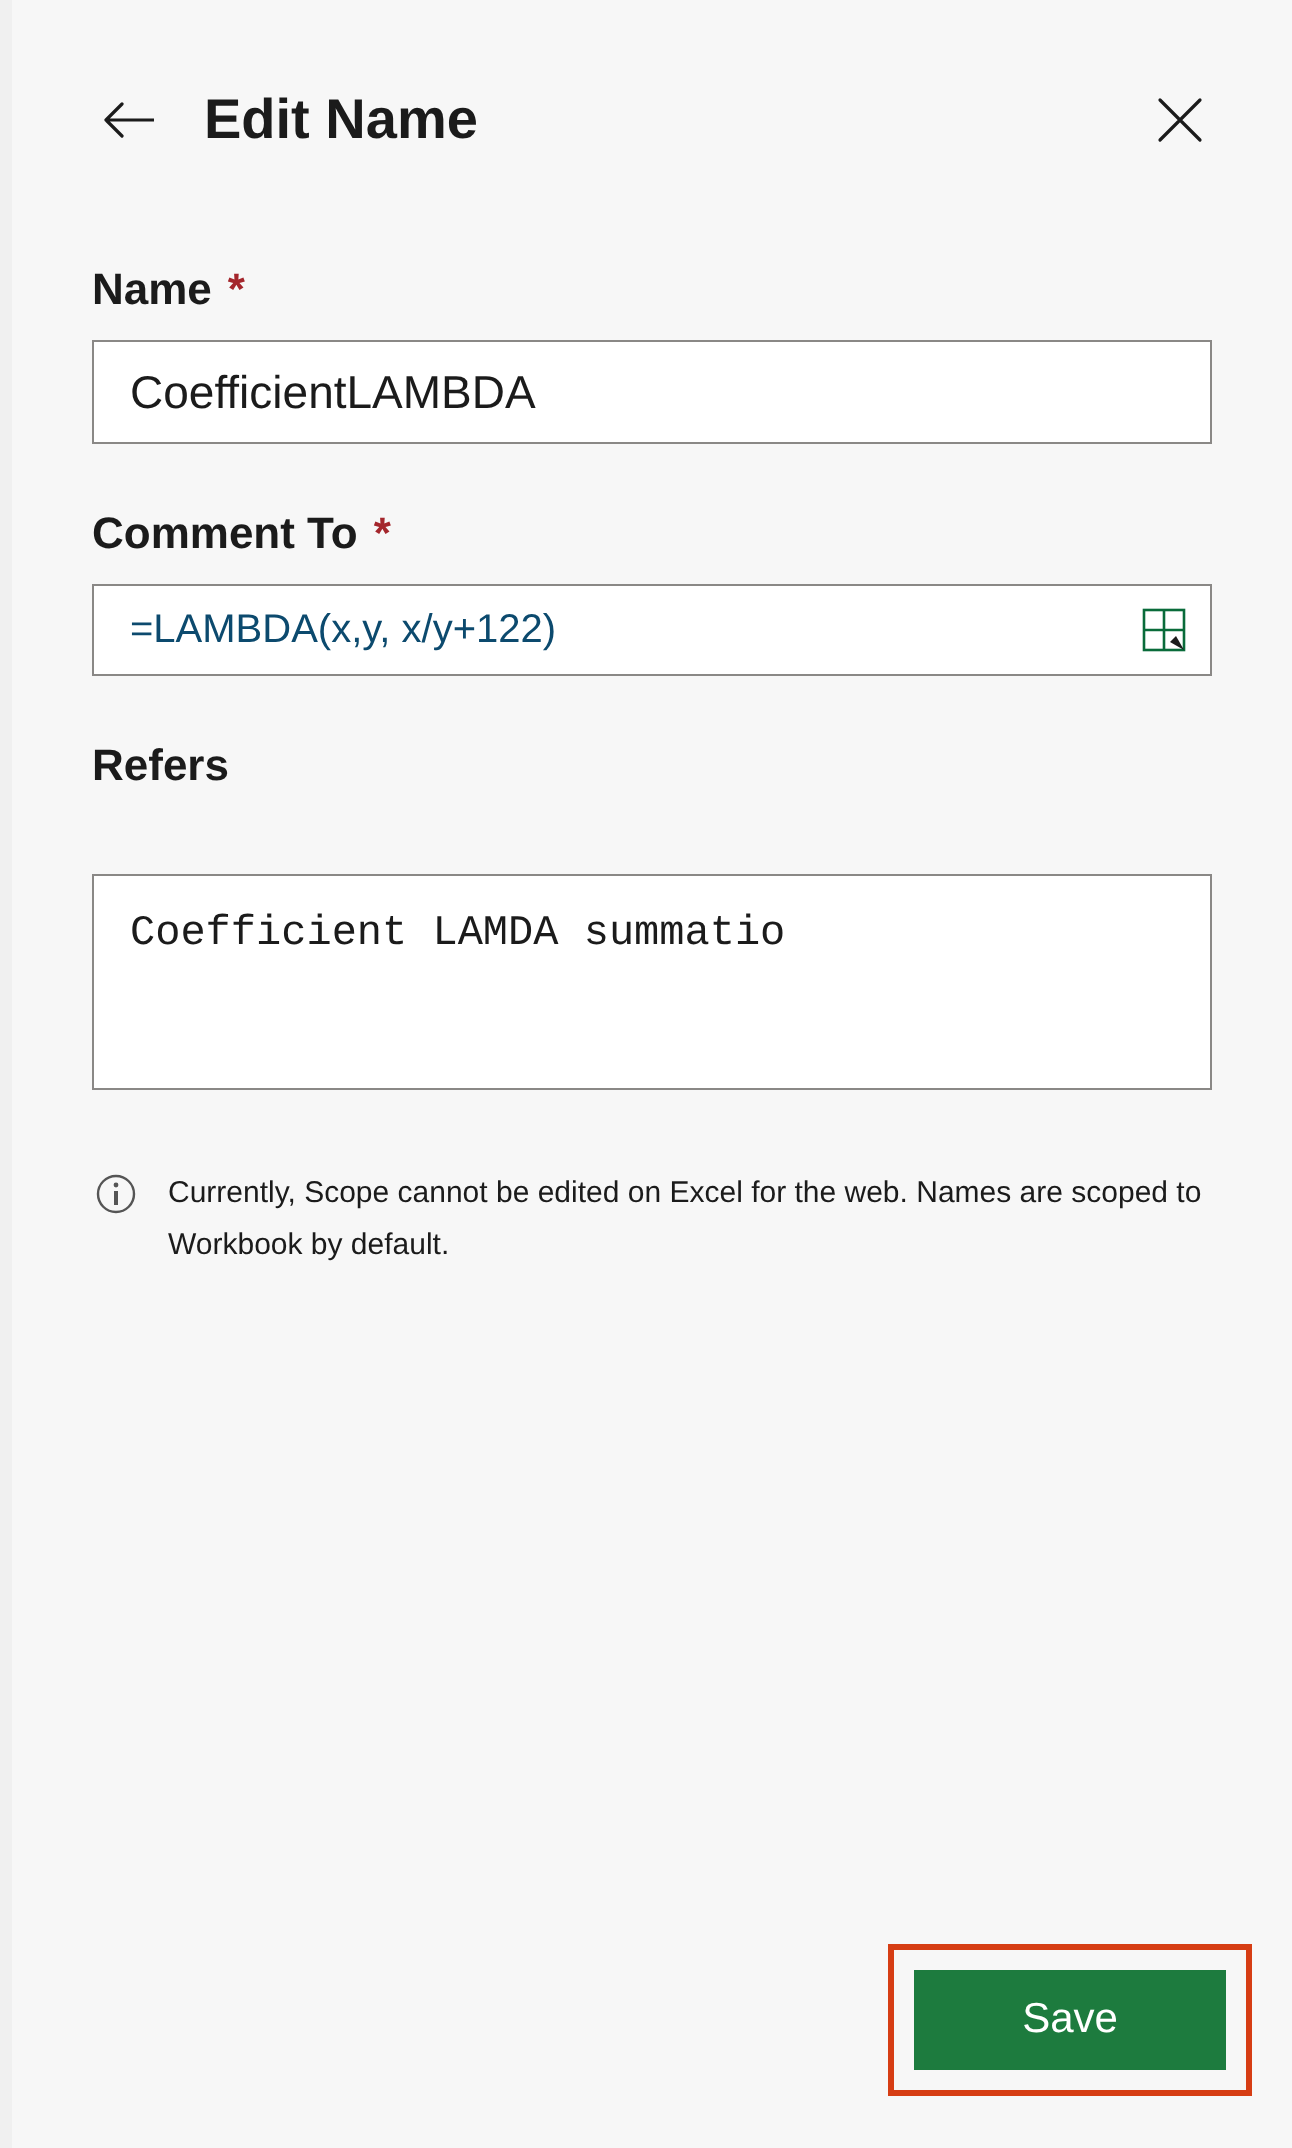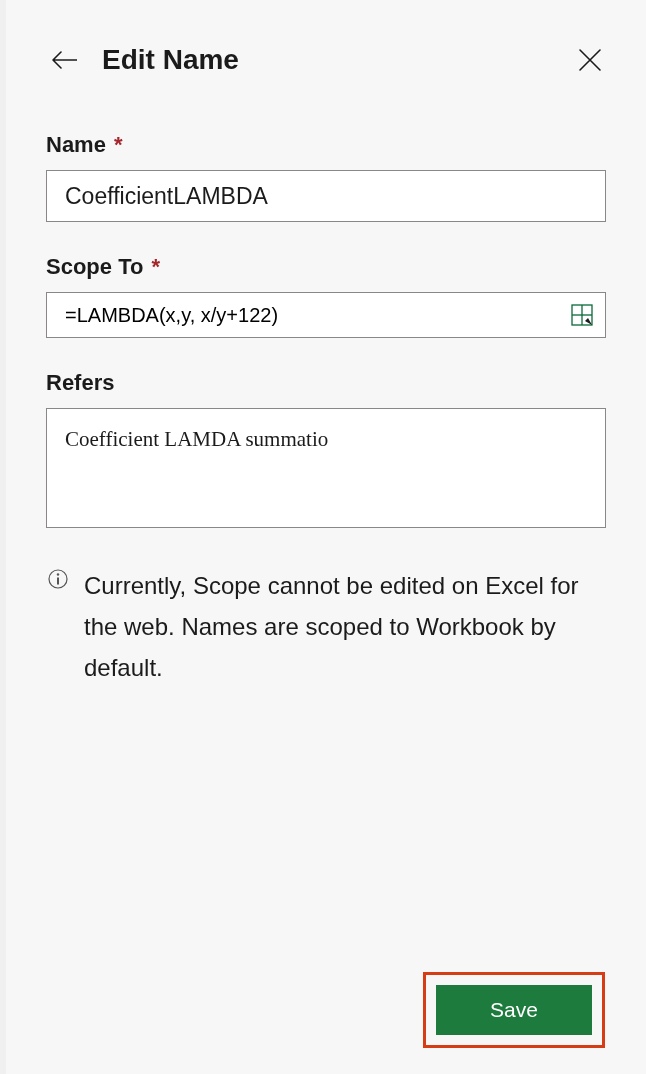--- a/index.html
+++ b/index.html
@@ -88,67 +88,68 @@
       width: 100%;
     }
     .refers-input {
       width: 100%;
       height: 46px;
       border: 1px solid #8a8886;
       background: #ffffff;
       padding: 0 50px 0 18px;
       font-size: 20px;
       font-family: inherit;
-      color: #000000;
+      color: #0c4a6e;
     }
     .range-picker {
       position: absolute;
       right: 10px;
       top: 50%;
       transform: translateY(-50%);
       width: 28px;
       height: 28px;
       cursor: pointer;
       display: flex;
       align-items: center;
       justify-content: center;
     }
     .textarea-input {
       width: 100%;
-      height: 120px;
+      height: 108px;
       border: 1px solid #8a8886;
       background: #ffffff;
       padding: 18px;
       font-size: 21px;
-      font-family: Liberation Serif, serif;
+      font-family: Liberation Mono, monospace;
       color: #1b1b1b;
       resize: none;
+      margin-top: 29px;
     }
     .info-row {
       display: flex;
       align-items: flex-start;
       gap: 14px;
       margin-top: 34px;
       padding: 0 2px;
     }
     .info-icon {
       flex-shrink: 0;
       width: 22px;
       height: 22px;
       margin-top: 3px;
     }
     .info-text {
-      font-size: 24px;
+      font-size: 15px;
       line-height: 1.7;
       color: #1b1b1b;
     }
     .footer {
       position: absolute;
       bottom: 26px;
-      right: 41px;
+      right: 20px;
       display: flex;
       gap: 16px;
       align-items: center;
     }
     .save-highlight {
       border: 3px solid #d63d14;
       padding: 10px;
     }
     .btn {
       min-width: 156px;
@@ -195,21 +196,21 @@
 
   <div class="content">
 
     <div class="field-label">
       <span>Name</span>
       <span class="required">*</span>
     </div>
     <input type="text" class="text-input" value="CoefficientLAMBDA" style="">
 
     <div class="field-label">
-      <span>Scope To</span>
+      <span>Comment To</span>
       <span class="required">*</span>
     </div>
     <div class="refers-wrapper">
       <input type="text" class="refers-input" value="=LAMBDA(x,y, x/y+122)" style="">
       <div class="range-picker">
         <svg width="22" height="22" viewBox="0 0 22 22">
           <rect x="1" y="1" width="20" height="20" fill="none" stroke="#096b3a" stroke-width="1.3"></rect>
           <line x1="1" y1="11" x2="21" y2="11" stroke="#096b3a" stroke-width="1.3"></line>
           <line x1="11" y1="1" x2="11" y2="21" stroke="#096b3a" stroke-width="1.3"></line>
           <path d="M14 17 L21 21 L17 14 Z" fill="#1b1b1b"></path>

